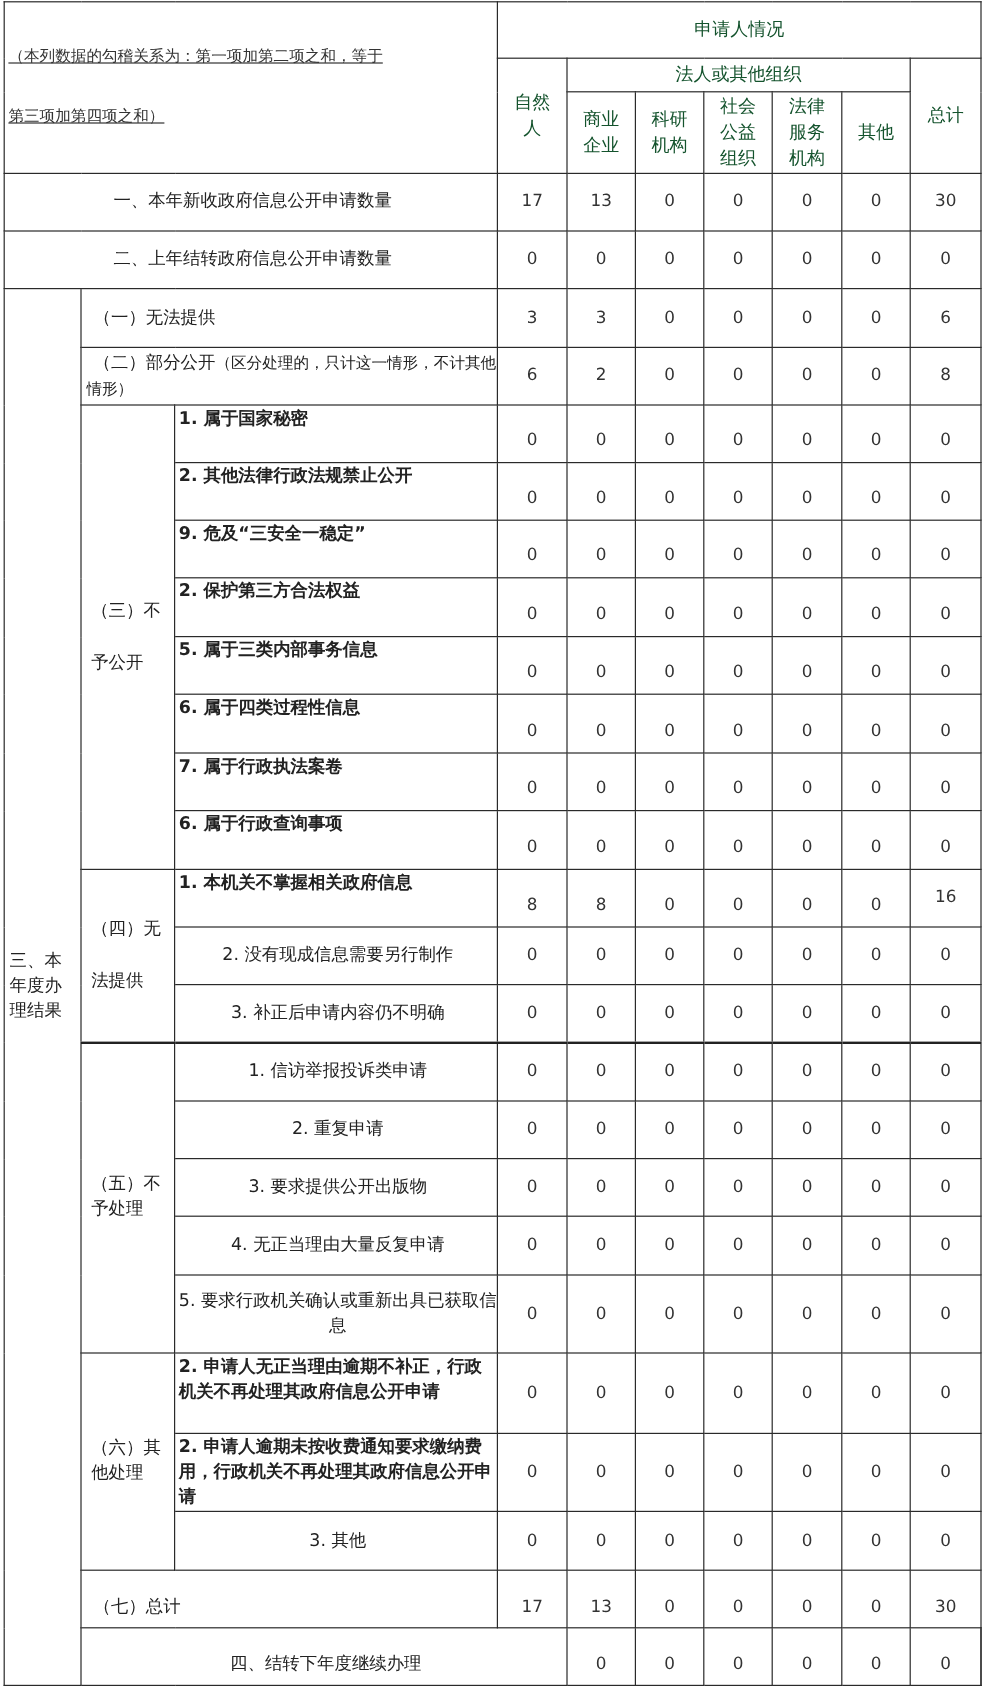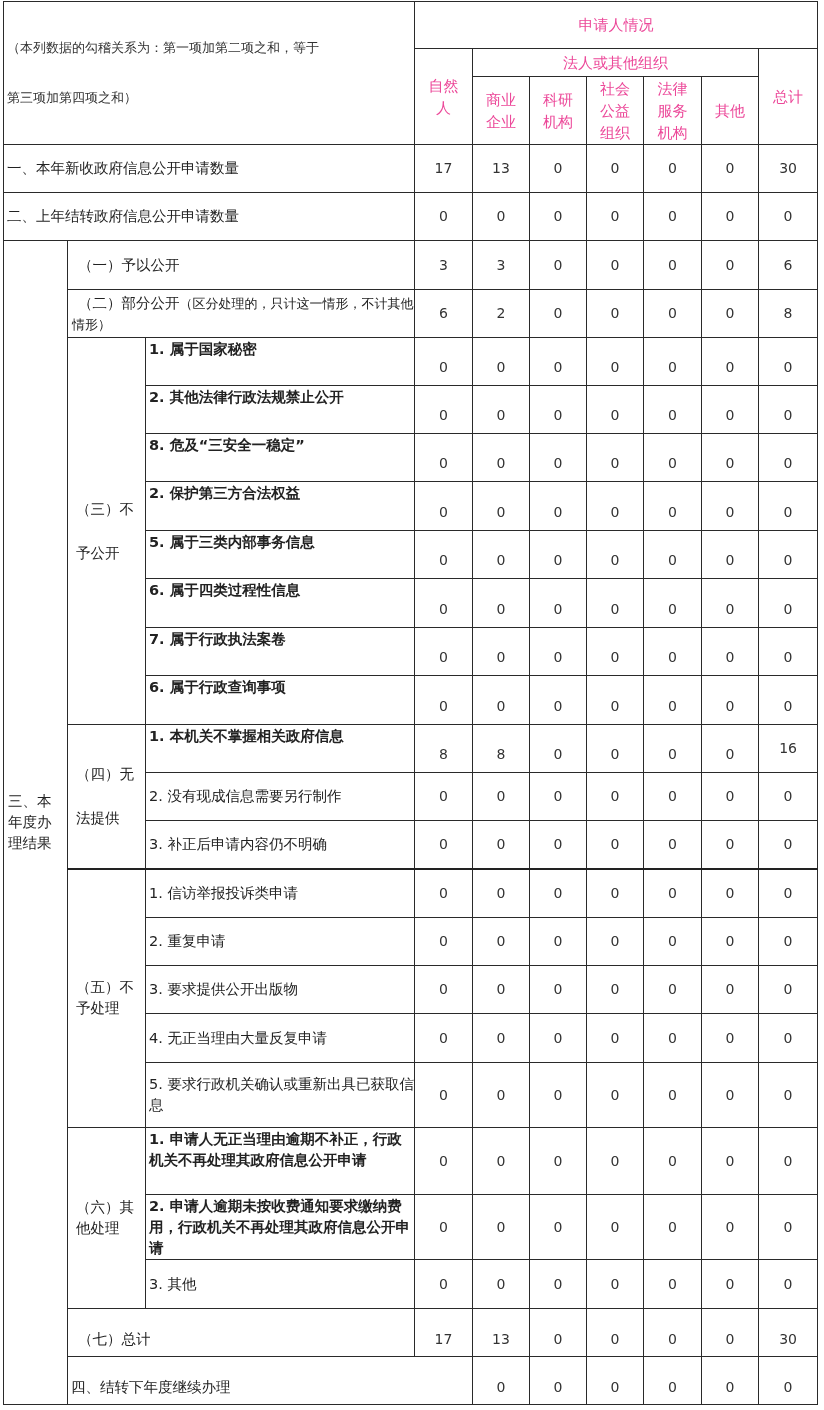--- a/index.html
+++ b/index.html
@@ -3,22 +3,22 @@
 <meta charset="utf-8">
 <style>
   html, body { margin:0; padding:0; background:#ffffff; }
   body { width:824px; height:1410px; position:relative; overflow:hidden;
          font-family:"DejaVu Sans","Liberation Sans",sans-serif; color:#222; }
   table { position:absolute; left:3px; top:1px; border-collapse:collapse;
           table-layout:fixed; width:814px; }
   td { border:1px solid #2a2a2a; padding:0; font-size:14.5px; line-height:21px;
        vertical-align:middle; overflow:hidden; }
   td.num { text-align:center; font-size:14px; color:#333; }
-  td.hdr { text-align:center; font-size:15px; color:#ec4899; line-height:22px;font-family:Liberation Serif, serif; }
-  td.lbl { padding-left:3px; }
+  td.hdr { text-align:center; font-size:15px; color:#14532d; line-height:22px;font-family:Liberation Serif, serif; }
+  td.lbl { padding-left:3px;text-align:center; }
   td.lbl-top { vertical-align:top; padding-left:3px; padding-top:1px;font-weight:bold; }
   td.lbl-mid { padding-left:4px; }
   td.sub { padding-left:10px; }
   .note { font-family:"DejaVu Serif","Liberation Serif",serif; font-size:13px; color:#333; }
   .note-line { display:block; line-height:50px; }
   .small { font-family:"DejaVu Serif","Liberation Serif",serif; font-size:13px; }
   tr.thick-top > td { border-top:2px solid #222; }
 </style>
 </head>
 <body>
@@ -32,21 +32,21 @@
       <col style="width:57px">
       <col style="width:57px">
     <col style="width:57px">
       <col style="width:58px">
       <col style="width:57px">
       <col style="width:59px">
   </colgroup>
 
   <tbody>
       <tr style="height:47px">
-    <td colspan="3" rowspan="3" class="note" style="padding-left:3px;">
+    <td colspan="3" rowspan="3" class="note" style="padding-left:3px;text-decoration:underline;">
       <span class="note-line">（本列数据的勾稽关系为：第一项加第二项之和，等于</span>
       <span class="note-line">第三项加第四项之和）</span>
     </td>
     <td colspan="7" class="hdr">申请人情况</td>
   </tr>
   <tr style="height:28px">
     <td rowspan="2" class="hdr">
           <div style="width:2.2em;margin:4px auto;">自然人</div>
         </td>
     <td colspan="5" class="hdr">法人或其他组织</td>
@@ -87,21 +87,21 @@
     <td class="num">0</td>
     <td class="num">0</td>
     <td class="num">0</td>
     <td class="num">0</td>
   </tr>
 
   <tr style="height:49px">
     <td rowspan="23" class="lbl-mid">
           <div style="width:3em;">三、本年度办理结果</div>
         </td>
-    <td colspan="2" class="sub">（一）予以公开</td>
+    <td colspan="2" class="sub">（一）无法提供</td>
     <td class="num">3</td>
     <td class="num">3</td>
     <td class="num">0</td>
     <td class="num">0</td>
     <td class="num">0</td>
     <td class="num">0</td>
     <td class="num">6</td>
   </tr>
 
   <tr style="height:48px">
@@ -134,21 +134,21 @@
     <td class="lbl-top">2. 其他法律行政法规禁止公开</td>
     <td class="num" style="padding-top:12px">0</td>
     <td class="num" style="padding-top:12px">0</td>
     <td class="num" style="padding-top:12px">0</td>
     <td class="num" style="padding-top:12px">0</td>
     <td class="num" style="padding-top:12px">0</td>
     <td class="num" style="padding-top:12px">0</td>
     <td class="num" style="padding-top:12px">0</td>
   </tr>
   <tr style="height:48px">
-    <td class="lbl-top">8. 危及“三安全一稳定”</td>
+    <td class="lbl-top">9. 危及“三安全一稳定”</td>
     <td class="num" style="padding-top:12px">0</td>
     <td class="num" style="padding-top:12px">0</td>
     <td class="num" style="padding-top:12px">0</td>
     <td class="num" style="padding-top:12px">0</td>
     <td class="num" style="padding-top:12px">0</td>
     <td class="num" style="padding-top:12px">0</td>
     <td class="num" style="padding-top:12px">0</td>
   </tr>
   <tr style="height:49px">
     <td class="lbl-top">2. 保护第三方合法权益</td>
@@ -286,21 +286,21 @@
     <td class="num">0</td>
     <td class="num">0</td>
     <td class="num">0</td>
     <td class="num">0</td>
   </tr>
 
   <tr style="height:67px">
     <td rowspan="3" class="sub" style="padding-left:8px;">
           <div style="width:4em;">（六）其他处理</div>
         </td>
-    <td class="lbl-top" style="line-height:21px;">1. 申请人无正当理由逾期不补正，行政机关不再处理其政府信息公开申请</td>
+    <td class="lbl-top" style="line-height:21px;">2. 申请人无正当理由逾期不补正，行政机关不再处理其政府信息公开申请</td>
     <td class="num">0</td>
     <td class="num">0</td>
     <td class="num">0</td>
     <td class="num">0</td>
     <td class="num">0</td>
     <td class="num">0</td>
     <td class="num">0</td>
   </tr>
   <tr style="height:65px">
     <td class="lbl-top" style="line-height:21px;margin-top:40px;">2. 申请人逾期未按收费通知要求缴纳费用，行政机关不再处理其政府信息公开申请</td>

